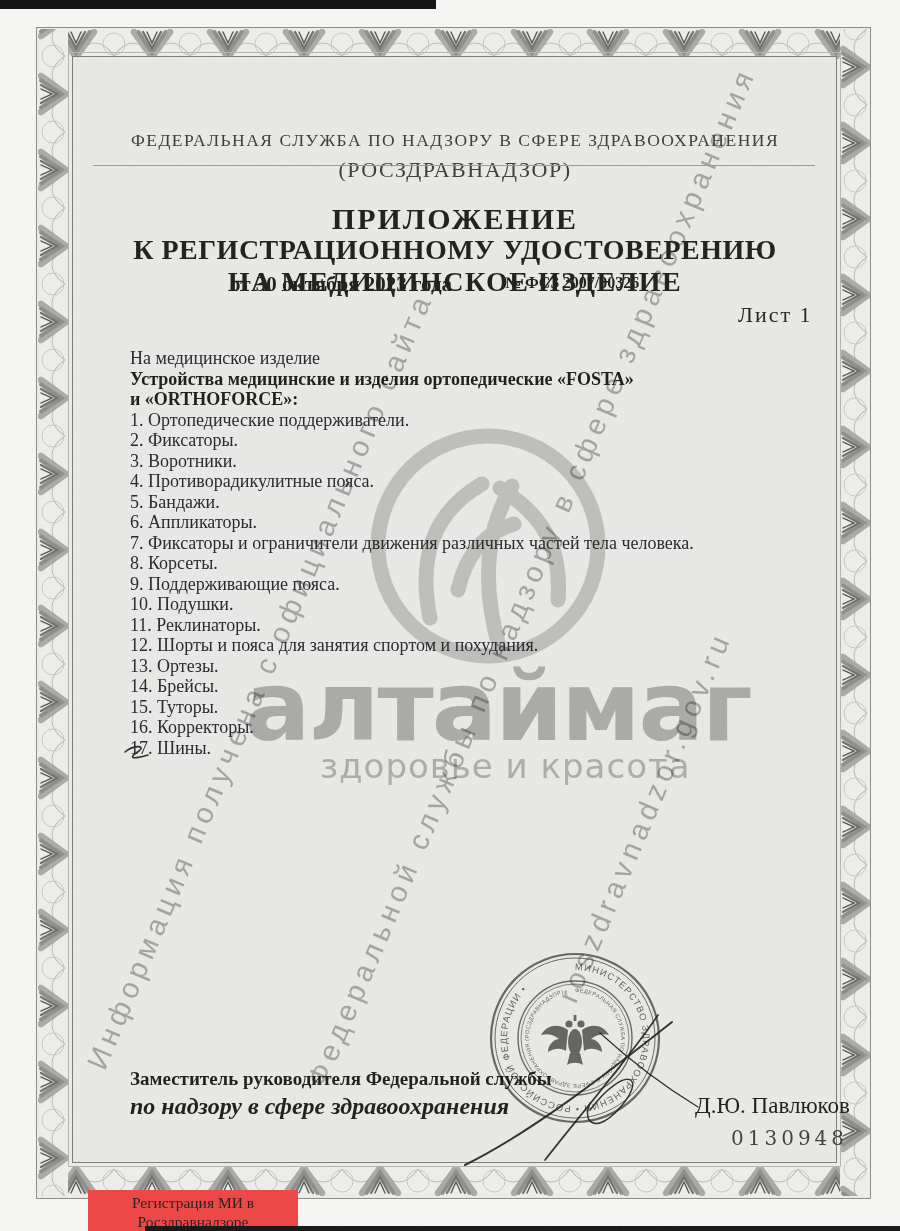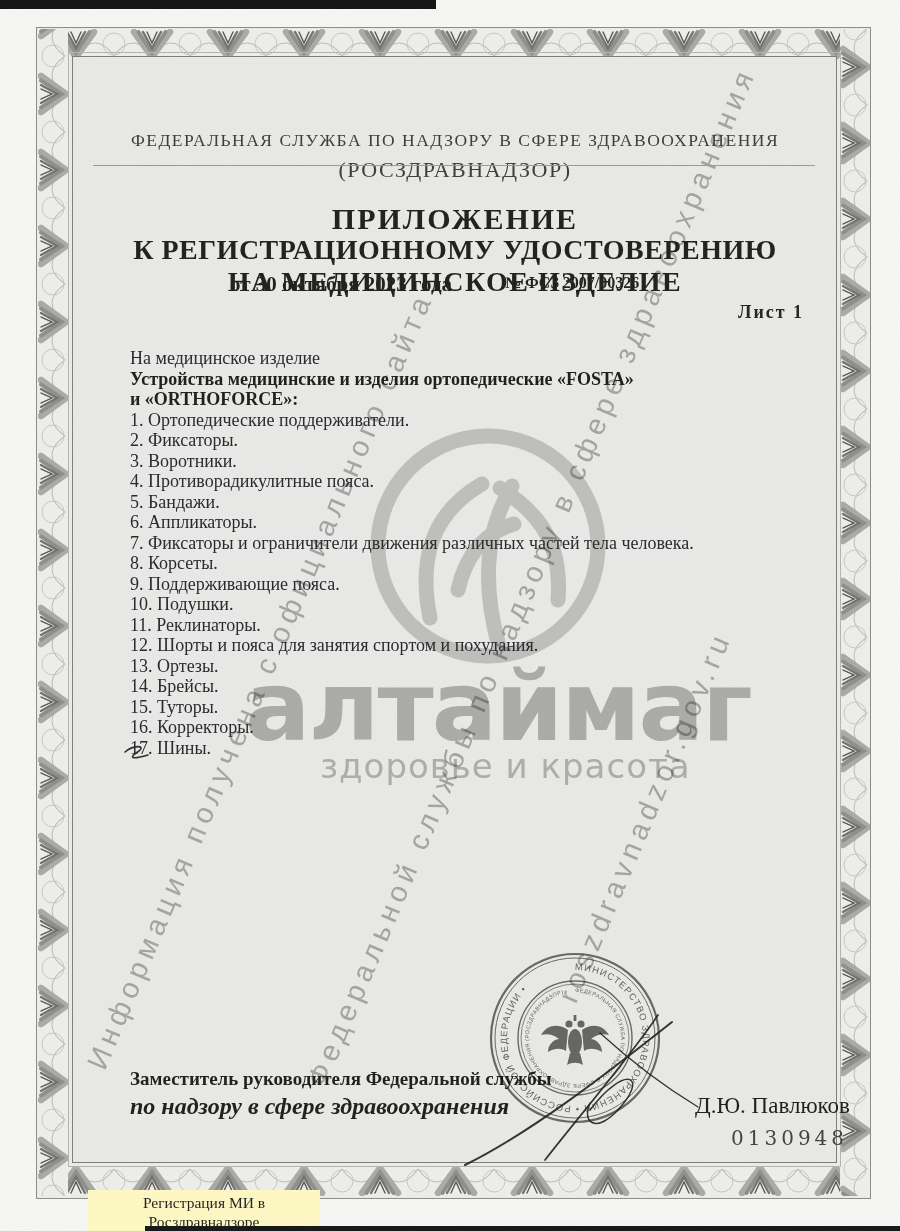--- a/index.html
+++ b/index.html
@@ -34,35 +34,35 @@
   .txt{z-index:8;color:#2b2b29;}
   .centered{left:75px;width:760px;text-align:center;margin-top:30px;}
   .agency-1{top:100px;font-size:17.5px;letter-spacing:1.5px;color:#3a3a38;}
   .agency-2{top:127px;font-size:22px;letter-spacing:1.5px;color:#3a3a38;}
   .rule{left:93px;top:165px;width:722px;height:1.4px;background:#9a9a97;z-index:8;}
   .title-1{top:172px;font-size:30px;font-weight:bold;letter-spacing:2px;color:#1d1d1b;}
   .title-2{top:204px;font-size:28px;font-weight:bold;letter-spacing:.5px;color:#1d1d1b;}
   .title-3{top:236px;font-size:28px;font-weight:bold;letter-spacing:1.5px;color:#1d1d1b;}
   .date-line{left:230px;top:272px;font-size:21px;font-weight:bold;color:#1d1d1b;}
   .number-line{left:505px;top:274px;font-size:16px;font-weight:bold;color:#1d1d1b;}
-  .sheet{left:738px;top:302px;font-size:18px;font-weight:bold;letter-spacing:2px;color:#222220;}
+  .sheet{left:738px;top:302px;font-size:22px;font-weight:normal;letter-spacing:2px;color:#222220;}
   .body-block{left:130px;top:348px;width:640px;font-size:18px;line-height:20.5px;color:#26262a;}
   .body-block .bold{font-weight:bold;color:#1b1b19;}
   .doc-line{white-space:nowrap;}
   .sig-title-1{left:130px;top:1068px;font-size:19px;font-weight:bold;color:#1c1c1a;}
   .sig-title-2{left:130px;top:1093px;font-size:24px;font-weight:bold;color:#1c1c1a;font-style:italic;}
   .sig-name{left:695px;top:1093px;font-size:23px;font-weight:normal;color:#1c1c1a;}
   .serial{left:731px;top:1126px;font-family:"DejaVu Serif",serif;font-size:20px;
           letter-spacing:4px;color:#3f3f3d;z-index:8;}
   .squiggle{left:120px;top:743px;z-index:8;}
   
   .seal{left:487px;top:950px;z-index:9;opacity:.82;mix-blend-mode:multiply;}
   .signature{left:430px;top:995px;z-index:10;}
   
-  .footer-box{left:88px;top:1190px;width:232px;height:41px;background:#fef9c3;z-index:30;
+  .footer-box{left:88px;top:1190px;width:210px;height:41px;background:#ef4444;z-index:30;
               text-align:center;font-size:15.5px;line-height:19px;color:#1e1e1c;padding-top:3px;box-sizing:border-box;}
   
   .noise{left:0;top:0;z-index:45;pointer-events:none;}
 </style>
 </head>
 <body>
 
 <div class="page">
 
   <div class="abs outer-frame"></div>

